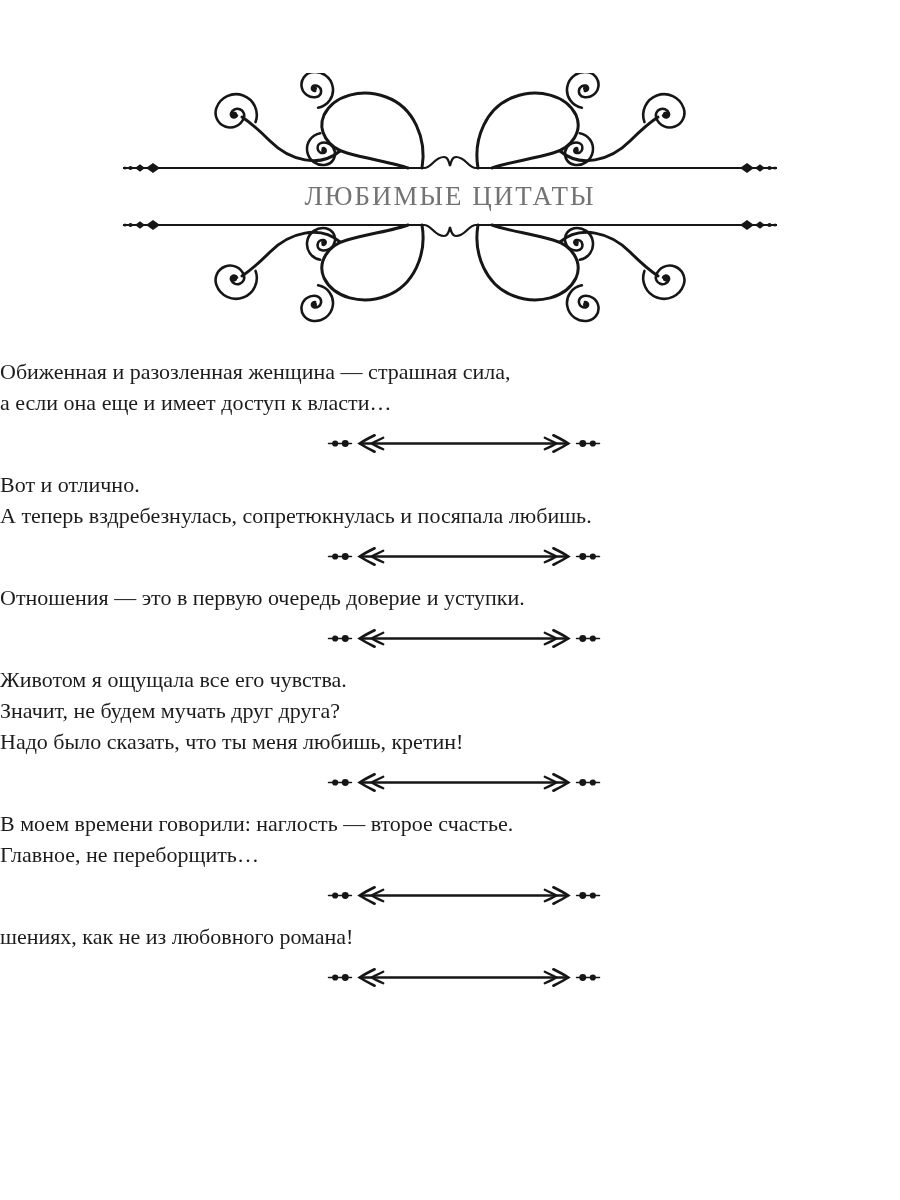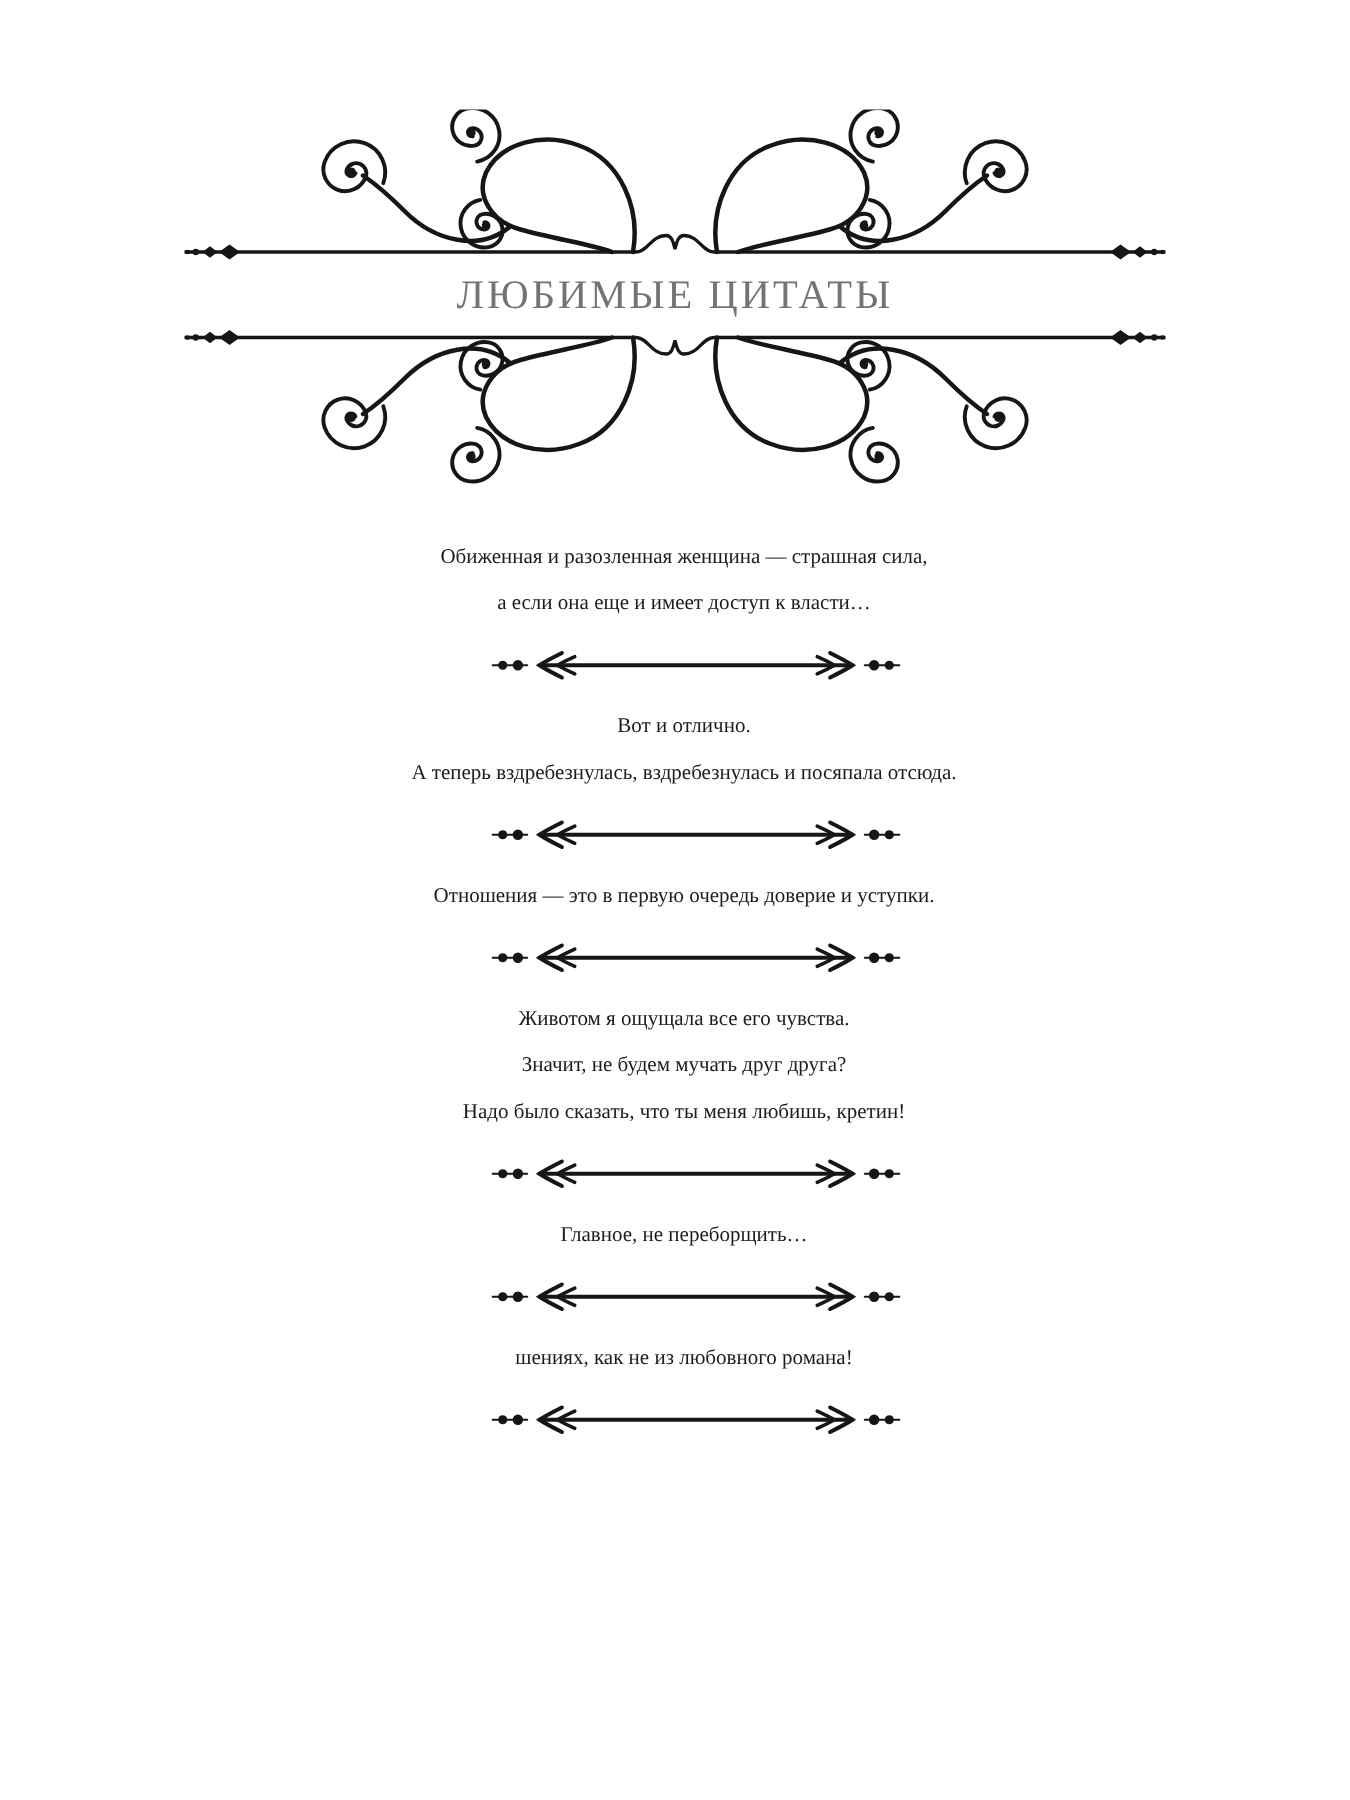--- a/index.html
+++ b/index.html
@@ -23,24 +23,22 @@
     top:108px;left:0;width:100%;
     text-align:center;
     font-size:27px;
     letter-spacing:2px;
     color:#737373;
     white-space:nowrap;
   }
   
   .quotes{margin-top:33px;}
   .quote{
-    text-align:center;
-    font-size:14px;
+    font-size:22px;
     line-height:31px;
-    margin-left:12px;
   }
   .quote-line{white-space:nowrap;}
   
   .divider{
     display:block;
     margin:13px auto;
     transform:translateX(14px);
   }
   .defs-holder{position:absolute;width:0;height:0;overflow:hidden;}
 </style>
@@ -118,21 +116,21 @@
       <div class="quote-line">Обиженная и разозленная женщина — страшная сила,</div>
       <div class="quote-line">а если она еще и имеет доступ к власти…</div>
     </section>
 
     <svg class="divider" width="290" height="25" viewBox="0 0 300 26">
         <use href="#dividerShape"></use>
       </svg>
 
     <section class="quote">
       <div class="quote-line">Вот и отлично.</div>
-      <div class="quote-line">А теперь вздребезнулась, вздребезнулась и посяпала отсюда.</div>
+      <div class="quote-line">А теперь вздребезнулась, сопретюкнулась и посяпала любишь.</div>
     </section>
 
     <svg class="divider" width="290" height="25" viewBox="0 0 300 26">
         <use href="#dividerShape"></use>
       </svg>
 
     <section class="quote">
       <div class="quote-line">Отношения — это в первую очередь доверие и уступки.</div>
     </section>
 
@@ -144,20 +142,21 @@
       <div class="quote-line">Животом я ощущала все его чувства.</div>
       <div class="quote-line">Значит, не будем мучать друг друга?</div>
       <div class="quote-line">Надо было сказать, что ты меня любишь, кретин!</div>
     </section>
 
     <svg class="divider" width="290" height="25" viewBox="0 0 300 26">
         <use href="#dividerShape"></use>
       </svg>
 
     <section class="quote">
+      <div class="quote-line">В моем времени говорили: наглость — второе счастье.</div>
       <div class="quote-line">Главное, не переборщить…</div>
     </section>
 
     <svg class="divider" width="290" height="25" viewBox="0 0 300 26">
         <use href="#dividerShape"></use>
       </svg>
 
     <section class="quote">
       <div class="quote-line">шениях, как не из любовного романа!</div>
     </section>

